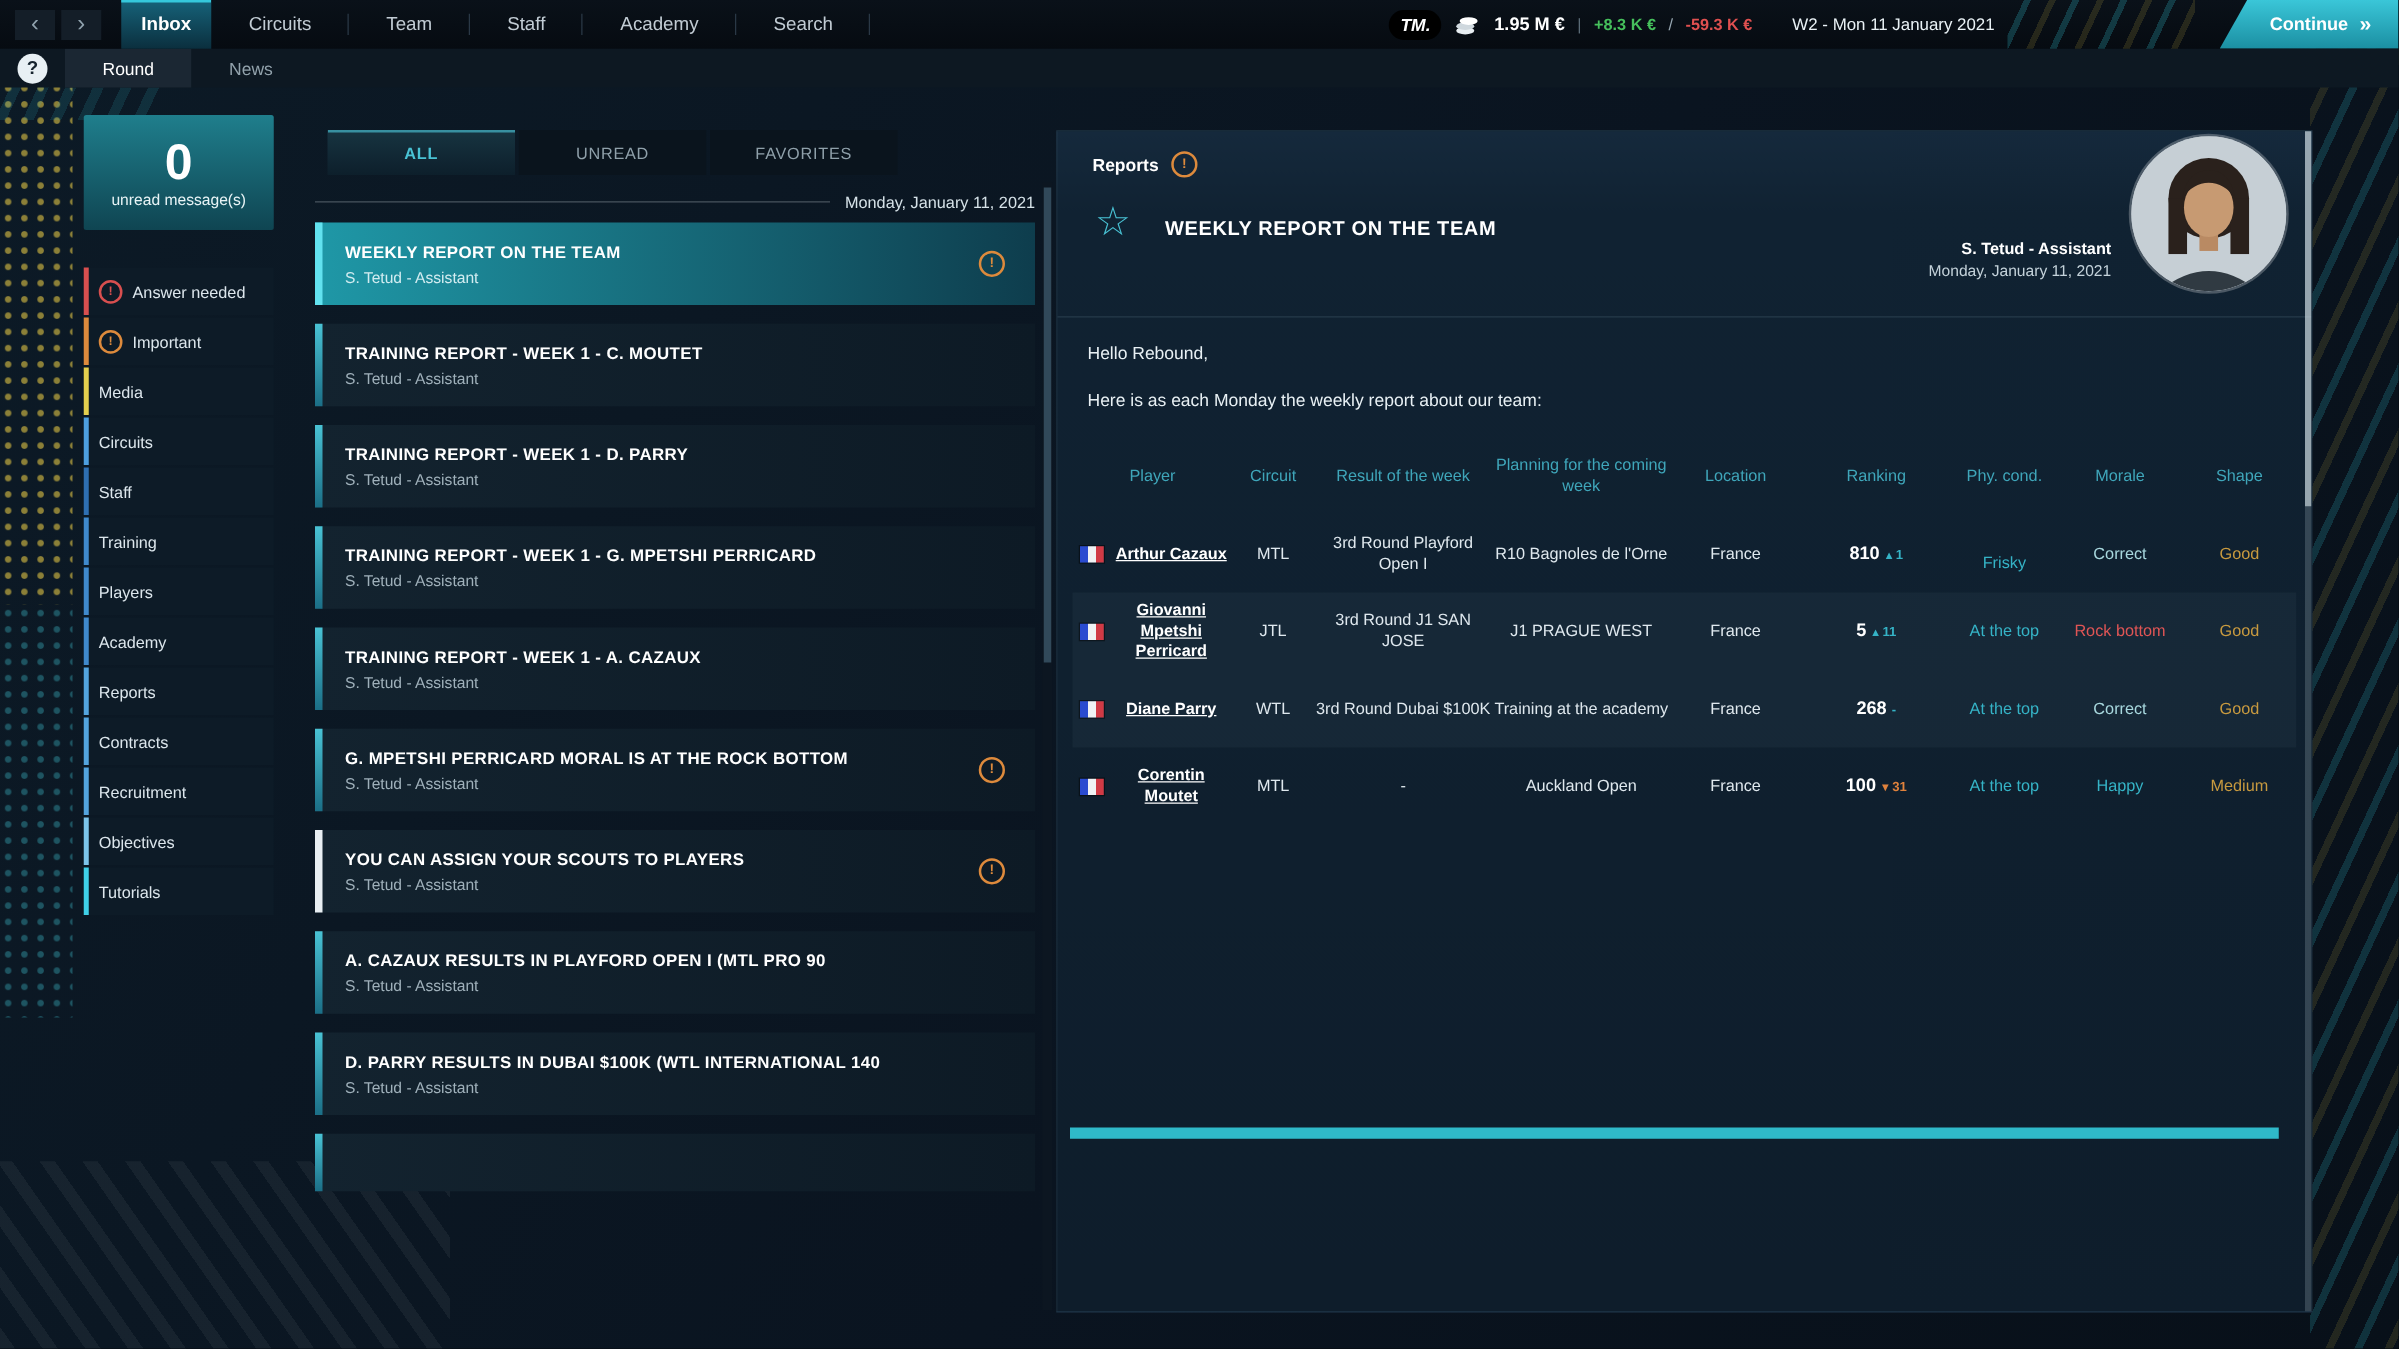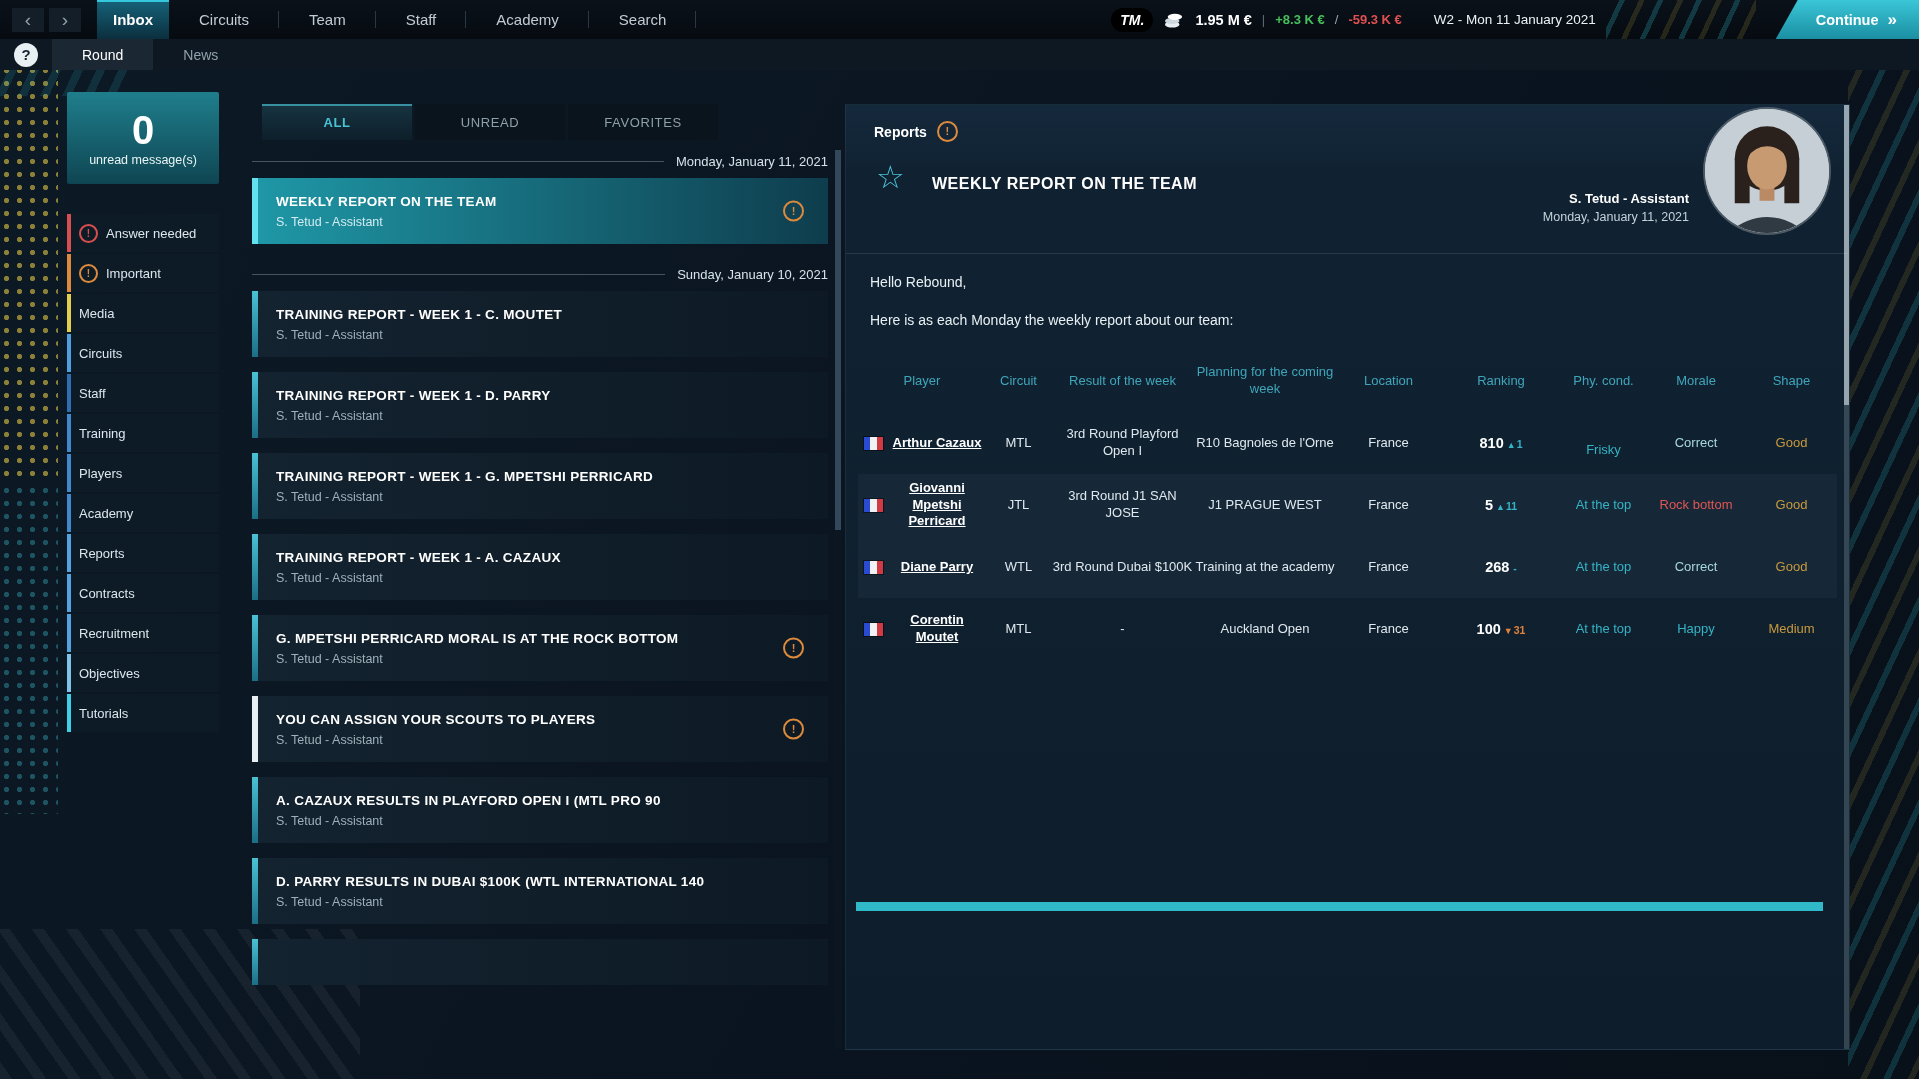--- a/index.html
+++ b/index.html
@@ -258,23 +258,20 @@
         <span>Monday, January 11, 2021</span>
       </div>
 
     <div class="mail-item selected">
       <span class="bar"></span>
       <div class="mail-title">WEEKLY REPORT ON THE TEAM</div>
       <div class="mail-sender">S. Tetud - Assistant</div>
       <span class="warn mail-warn">!</span>
     </div>
 
-    <div class="date-sep">
-        <span>Sunday, January 10, 2021</span>
-      </div>
 
     <div class="mail-item">
       <span class="bar"></span>
       <div class="mail-title">TRAINING REPORT - WEEK 1 - C. MOUTET</div>
       <div class="mail-sender">S. Tetud - Assistant</div>
     </div>
     <div class="mail-item">
       <span class="bar"></span>
       <div class="mail-title">TRAINING REPORT - WEEK 1 - D. PARRY</div>
       <div class="mail-sender">S. Tetud - Assistant</div>

